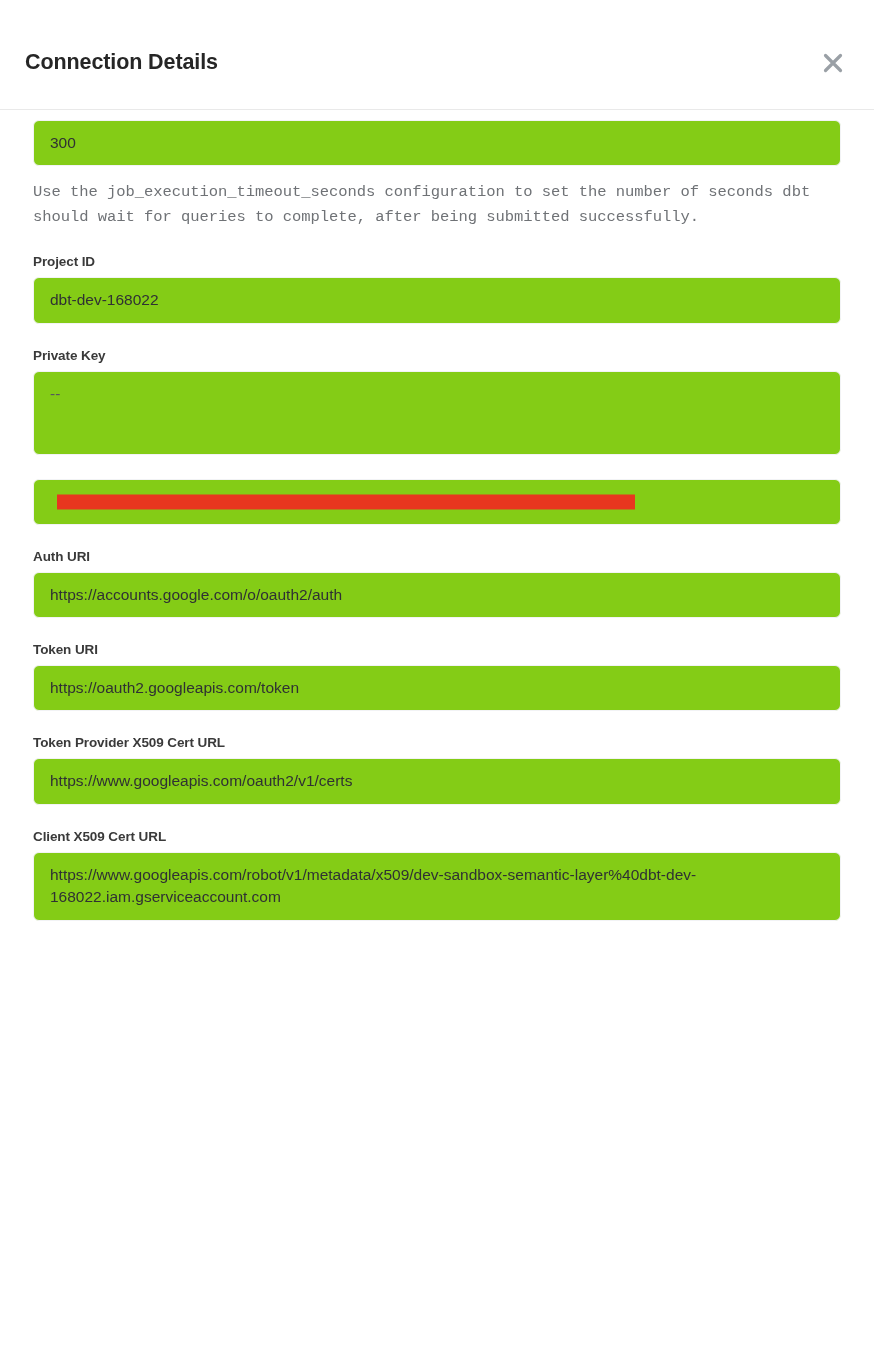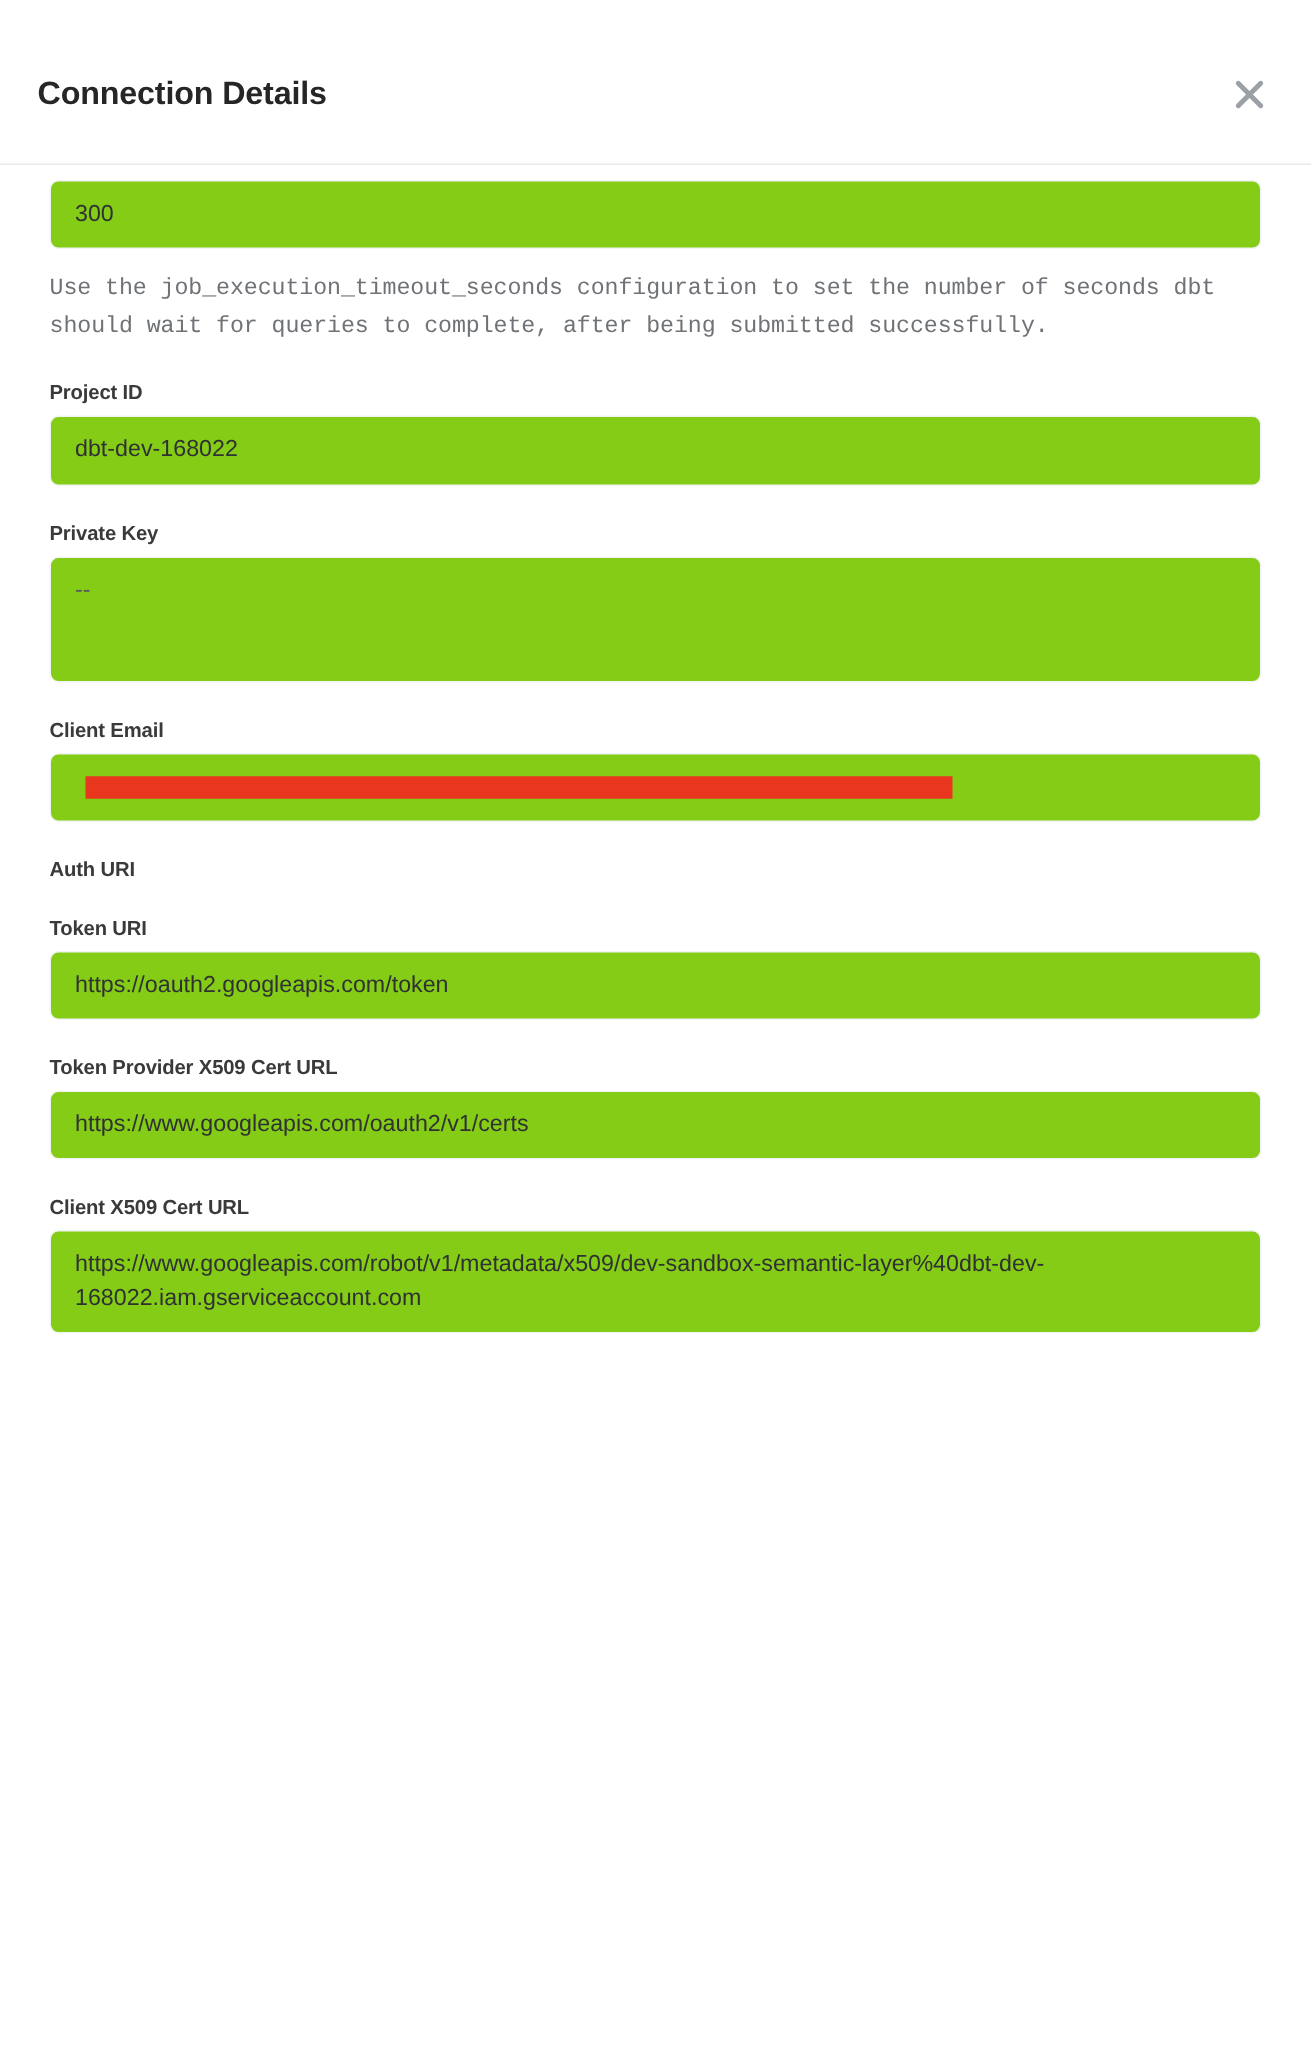--- a/index.html
+++ b/index.html
@@ -184,32 +184,34 @@
 
 
     <div class="field">
       <div class="field-label">Private Key</div>
       <div class="input-box tall">
         <span class="input-text muted-dashes">--</span>
       </div>
     </div>
 
     <div class="field">
-      <div class="field-label">Client Email</div>
       <div class="input-box">
         <div class="redact-wrap" style="height:22px;">
           <div class="redact redact-k2"></div>
           <span class="redact-inline-text"></span>
         </div>
       </div>
     </div>
 
 
     <div class="field">
       <div class="field-label">Auth URI</div>
+      <div class="input-box">
+        <span class="input-text">https://accounts.google.com/o/oauth2/auth</span>
+      </div>
     </div>
 
     <div class="field">
       <div class="field-label">Token URI</div>
       <div class="input-box">
         <span class="input-text">https://oauth2.googleapis.com/token</span>
       </div>
     </div>
 
     <div class="field">

